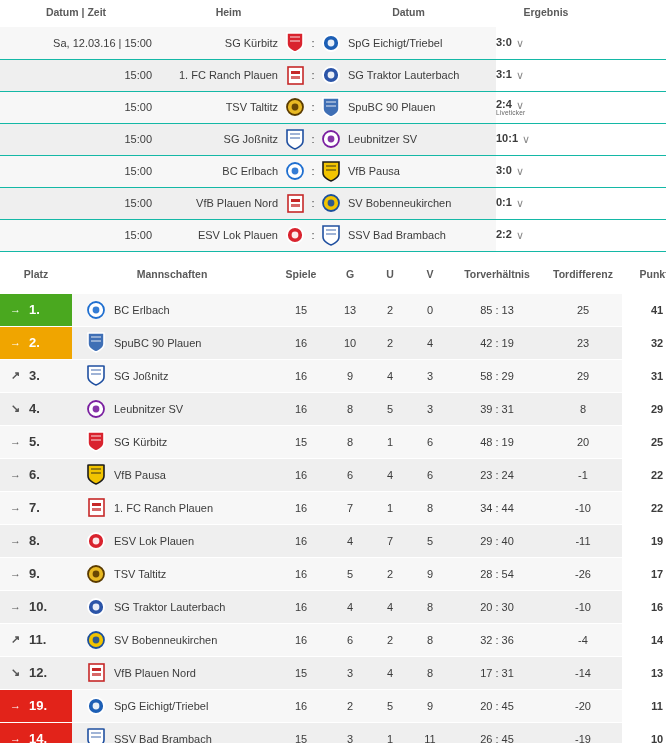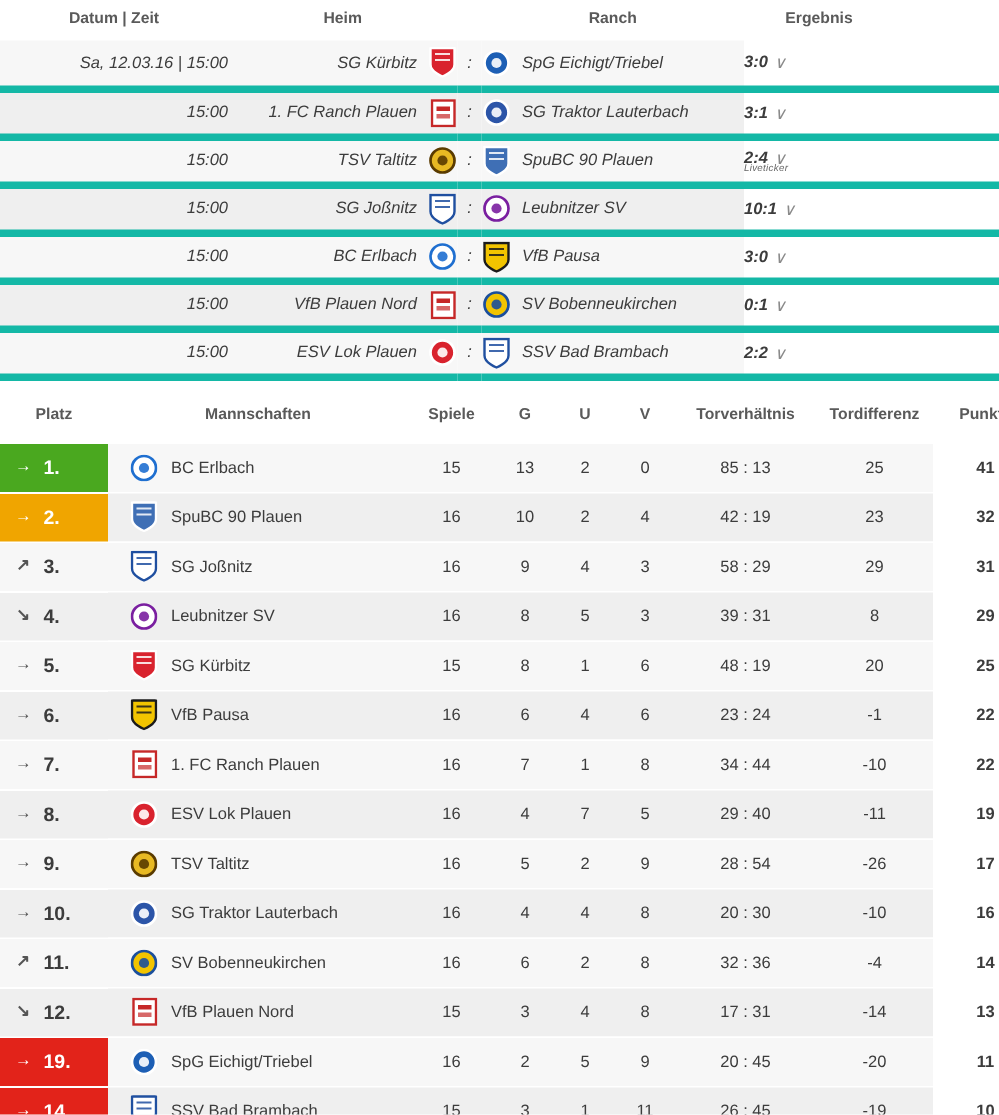--- a/index.html
+++ b/index.html
@@ -34,22 +34,21 @@
   .col-away  { width: 175px; }
   .col-res   { width: 100px; }
   .col-pad   { width: 70px; }
 
   table.fixtures td {
     padding: 0;
     height: 32px;
     vertical-align: middle;
     font-size: 11px;
     color: #3c3c3c;
-    border-bottom: 5px solid #14b8a6;
-    font-style: italic;
+    border-bottom: 1px solid #14b8a6;
   }
   tr.fx-row td { background: #f7f7f7; }
   tr.fx-alt td { background: #efefef; }
 
   td.c-date {
     text-align: right;
     padding-right: 12px;
     font-size: 11px;
     color: #3c3c3c;
     white-space: nowrap;
@@ -183,21 +182,21 @@
         <col class="col-colon">
         <col class="col-away">
         <col class="col-res">
         <col class="col-pad">
     </colgroup>
     <thead>
       <tr>
         <th>Datum | Zeit</th>
         <th>Heim</th>
         <th></th>
-        <th>Ranch</th>
+        <th>Datum</th>
         <th>Ergebnis</th>
         <th></th>
       </tr>
     </thead>
     <tbody id="fixtures-body">
         <tr class="fx-row">
           <td class="c-date">Sa, 12.03.16 | 15:00</td>
           <td class="c-home">
             <div class="team-line right">
               <span class="team-name">SG Kürbitz</span>

